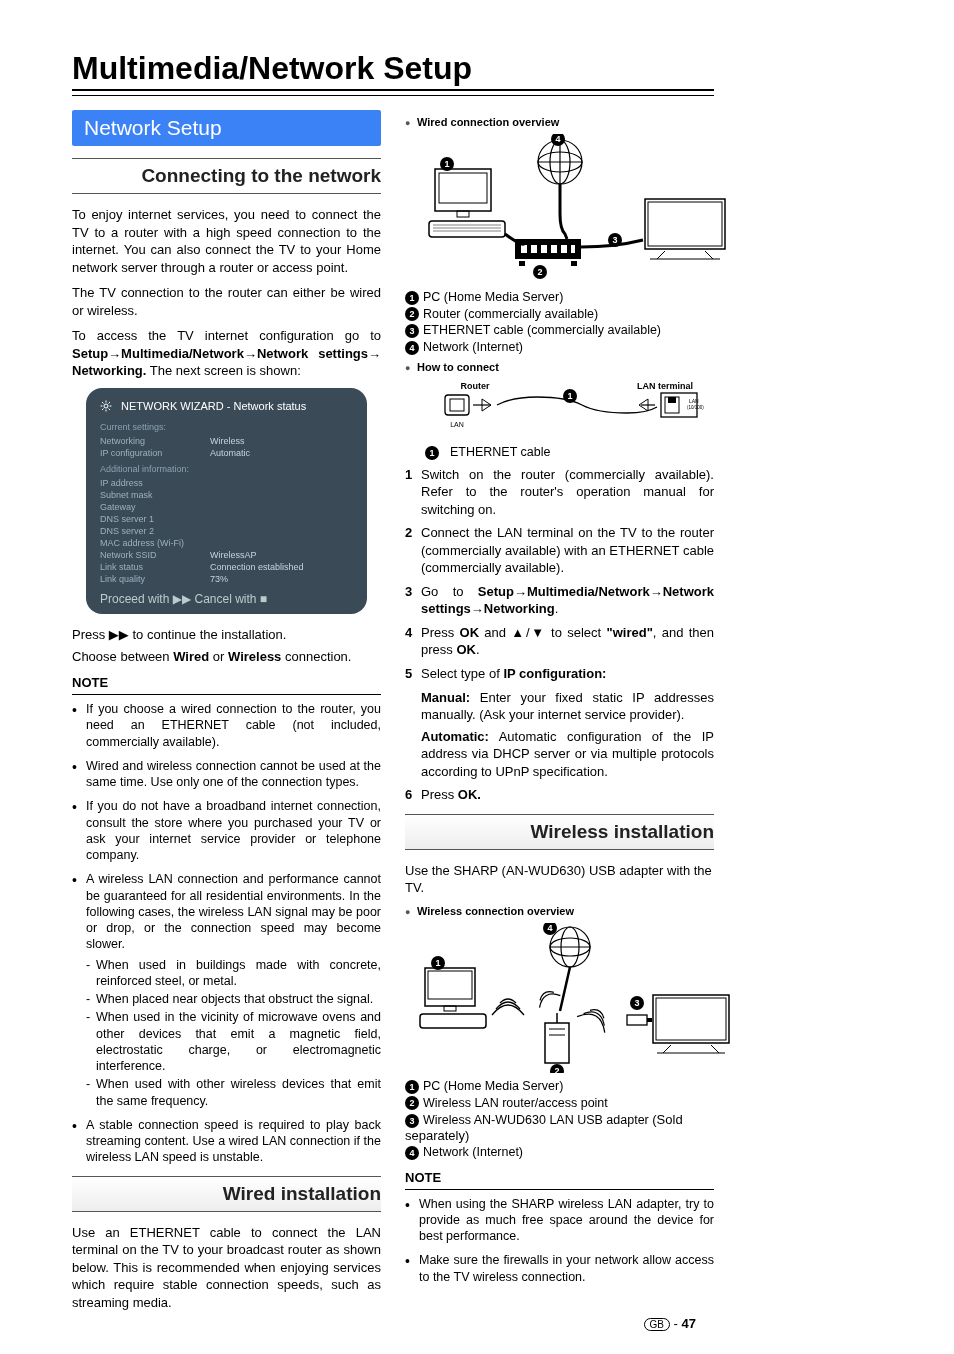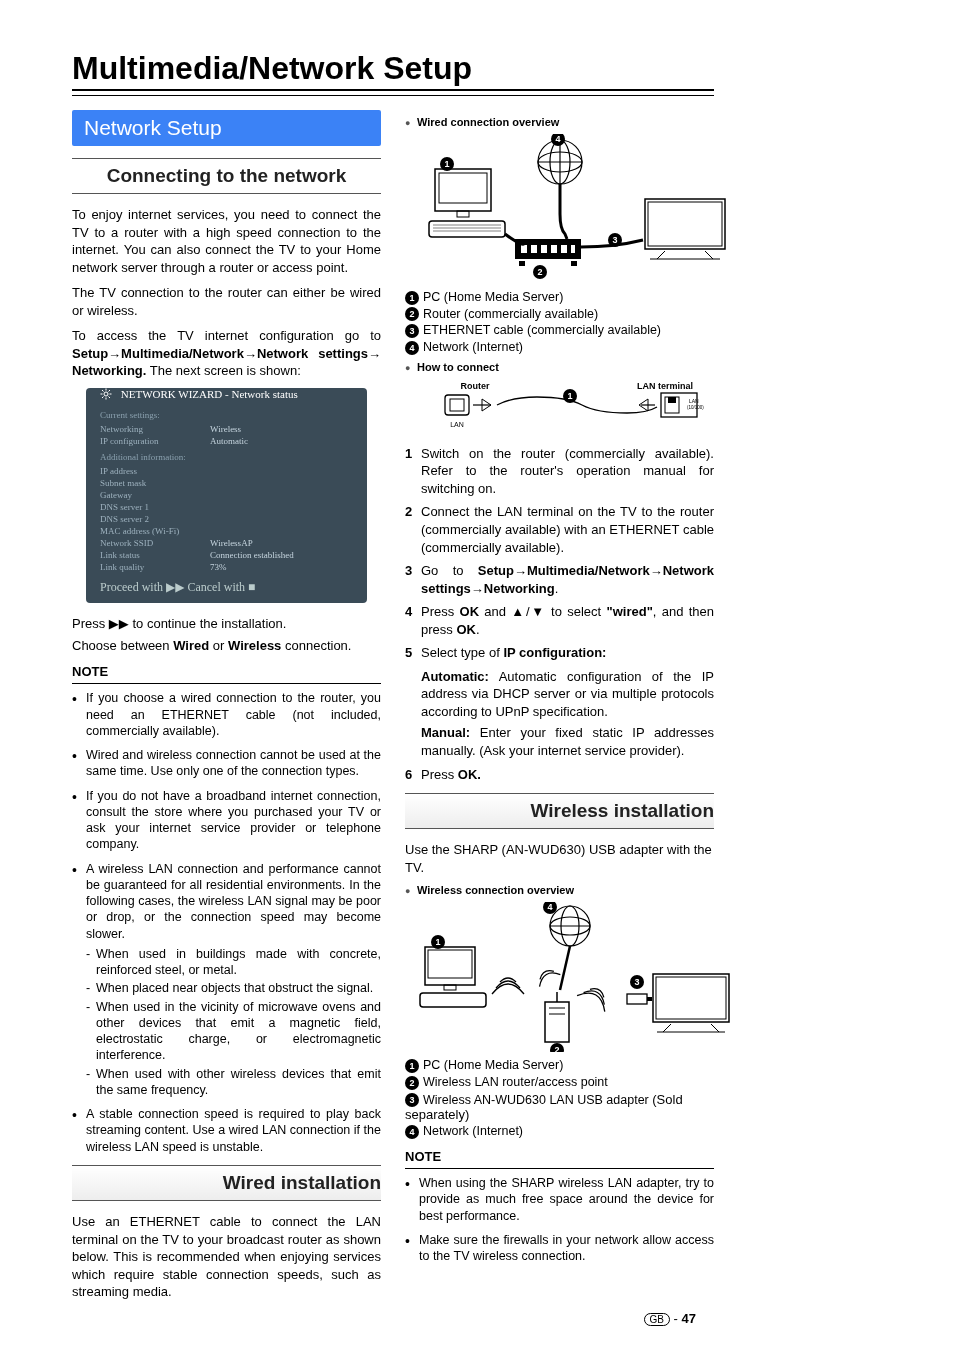--- a/index.html
+++ b/index.html
@@ -45,21 +45,21 @@
     font-size: 21px;
     font-weight: normal;
     padding: 6px 12px;
     border-radius: 2px;
     margin-bottom: 12px;
   }
   .section-head {
     border-top: 1px solid #555;
     border-bottom: 1px solid #555;
     padding: 6px 0;
-    text-align: center;
+    text-align: right;
     font-size: 19px;
     font-weight: bold;
     margin: 10px 0 12px 0;
     color: #222;
   }
   .section-head.center { text-align: right; }
   .section-head.shaded {
     background: linear-gradient(to top, rgba(0,0,0,0.07), rgba(0,0,0,0));
   }
   p { margin: 0 0 8px 0; text-align: justify; line-height: 1.35; }
@@ -164,25 +164,24 @@
     font-weight: bold;
   }
   .indent-block { padding-left: 16px; margin-bottom:6px;}
   .indent-block p { text-align: justify; margin: 0 0 4px 0;}
   b { font-weight: bold; }
 
   
   .net-wizard {
     background: #3a4b57;
     color: #c5d4de;
-    border-radius: 4px;
-    padding: 0 14px 8px 14px;
+    border-radius: 16px;
+    padding: 12px 14px 8px 14px;
     margin: 8px 14px 12px 14px;
     font-size: 10px;
-    font-family: Liberation Serif, serif;
   }
   .net-wizard .nw-title {
     color: #fff;
     font-size: 11px;
     margin-bottom: 8px;
   }
   .net-wizard .gear {
     display: inline-block;
     vertical-align: middle;
     margin-right: 6px;
@@ -440,37 +439,40 @@
 
         <path d="M250 26 h-14" stroke="#000" stroke-width="1.2"></path>
         <path d="M243 20 l-9 6 l9 6 z" fill="none" stroke="#000"></path>
         <rect x="256" y="14" width="36" height="24" fill="none" stroke="#000" stroke-width="1.3"></rect>
         <rect x="260" y="18" width="14" height="16" fill="none" stroke="#000"></rect>
         <rect x="263" y="18" width="8" height="6" fill="#000"></rect>
         <text x="284" y="24" font-size="5">LAN</text>
         <text x="282" y="30" font-size="4.5">(10/100)</text>
       </svg>
 
+      <div class="legend" style="margin-left:20px;">
+        <div class="row"><span class="circnum">1</span>&nbsp;&nbsp;<span>ETHERNET cable</span></div>
+      </div>
 
       <ol class="steps">
         <li>Switch on the router (commercially available). Refer to the router's operation manual for switching on.</li>
         <li>Connect the LAN terminal on the TV to the router (commercially available) with an ETHERNET cable (commercially available).</li>
         <li>
           <span>Go to </span><b>Setup→Multimedia/Network→Network settings→Networking</b><span>.</span>
         </li>
         <li>
           <span>Press </span><b>OK</b><span> and </span><span class="tri">▲/▼</span><span> to select </span><b>"wired"</b><span>, and then press </span><b>OK</b><span>.</span>
         </li>
         <li>
           <span>Select type of </span><b>IP configuration:</b>
         </li>
       </ol>
       <div class="indent-block">
+        <p><b>Manual:</b><span> Enter your fixed static IP addresses manually. (Ask your internet service provider).</span></p>
         <p><b>Automatic:</b><span> Automatic configuration of the IP address via DHCP server or via multiple protocols according to UPnP specification.</span></p>
-        <p><b>Manual:</b><span> Enter your fixed static IP addresses manually. (Ask your internet service provider).</span></p>
       </div>
       <ol class="steps" start="6" style="counter-reset: step 5;">
         <li><span>Press </span><b>OK.</b></li>
       </ol>
 
       <div class="section-head center shaded">Wireless installation</div>
       <p style="text-align:left;">Use the SHARP (AN-WUD630) USB adapter with the TV.</p>
 
       <div class="bullet-line">Wireless connection overview</div>
 

